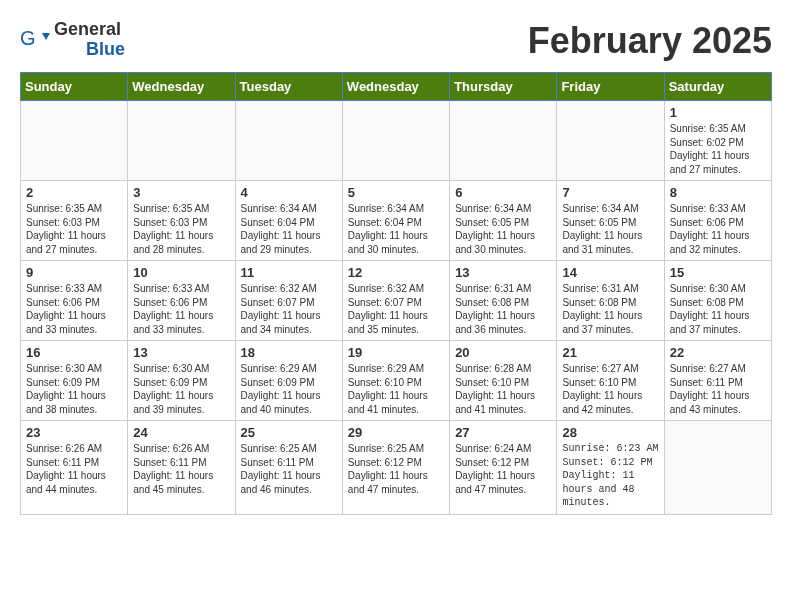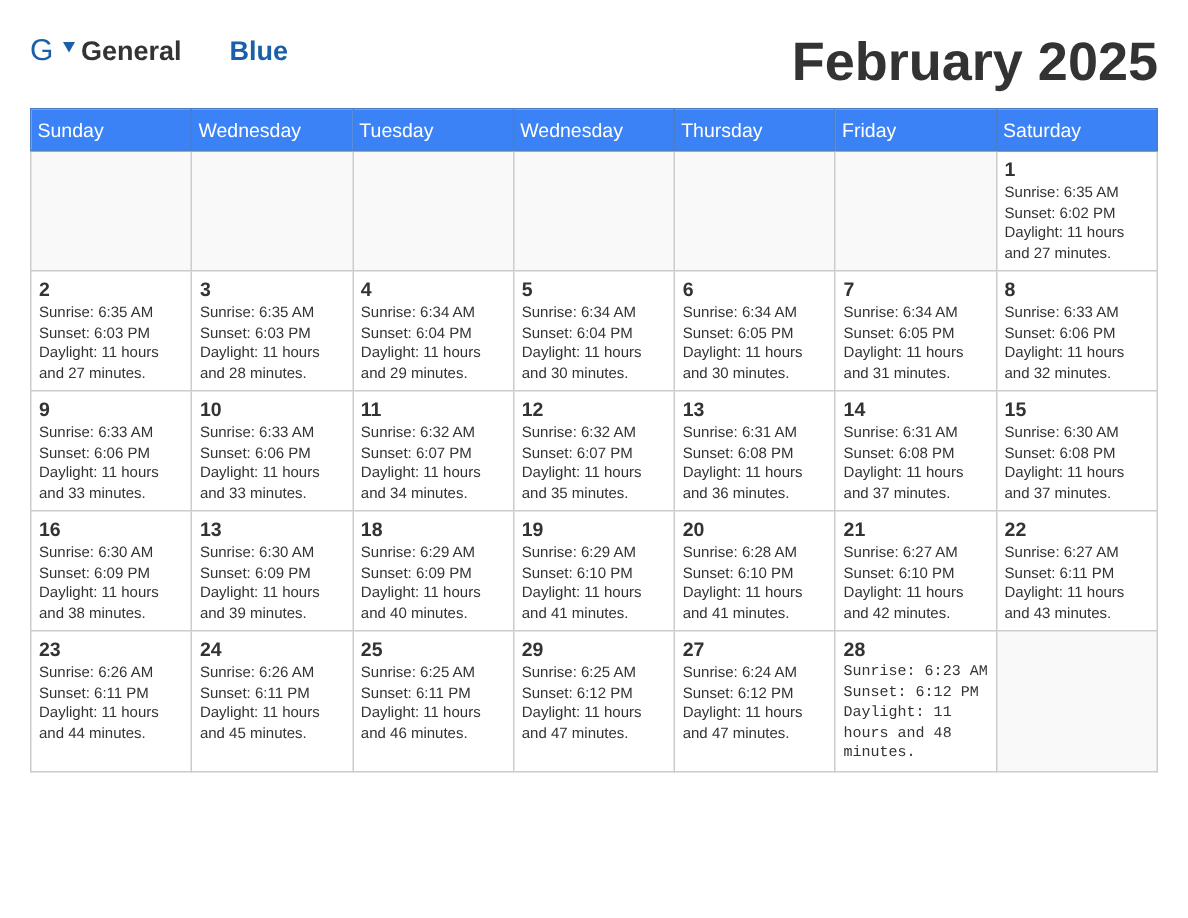--- a/index.html
+++ b/index.html
@@ -15,21 +15,21 @@
       justify-content: space-between;
       align-items: flex-start;
       margin-bottom: 10px;
     }
     .logo {
       display: flex;
       align-items: center;
     }
     .logo-text {
       display: flex;
-      flex-direction: row;
+      flex-direction: column;
       font-size: 18px;
       font-weight: bold;
       line-height: 1.1;
     }
     .logo-general { color: #333; }
     .logo-blue { color: #1a5fa8; margin-left: 32px; }
     .logo-icon {
       width: 30px;
       height: 30px;
       margin-right: 4px;
@@ -45,24 +45,24 @@
     .calendar-subtitle {
       font-size: 16px;
       color: #333;
     }
     .calendar {
       width: 100%;
       border-collapse: collapse;
       border: 1px solid #ccc;
     }
     .calendar th {
-      background-color: #3b82f6;
+      background-color: #4d7c0f;
       color: #fff;
       font-size: 13px;
-      font-weight: normal;
+      font-weight: bold;
       padding: 6px 4px;
       text-align: left;
       border: 1px solid #4a7fc8;
     }
     .calendar td {
       width: 14.28%;
       vertical-align: top;
       padding: 4px 5px;
       border: 1px solid #ccc;
       font-size: 10.5px;

